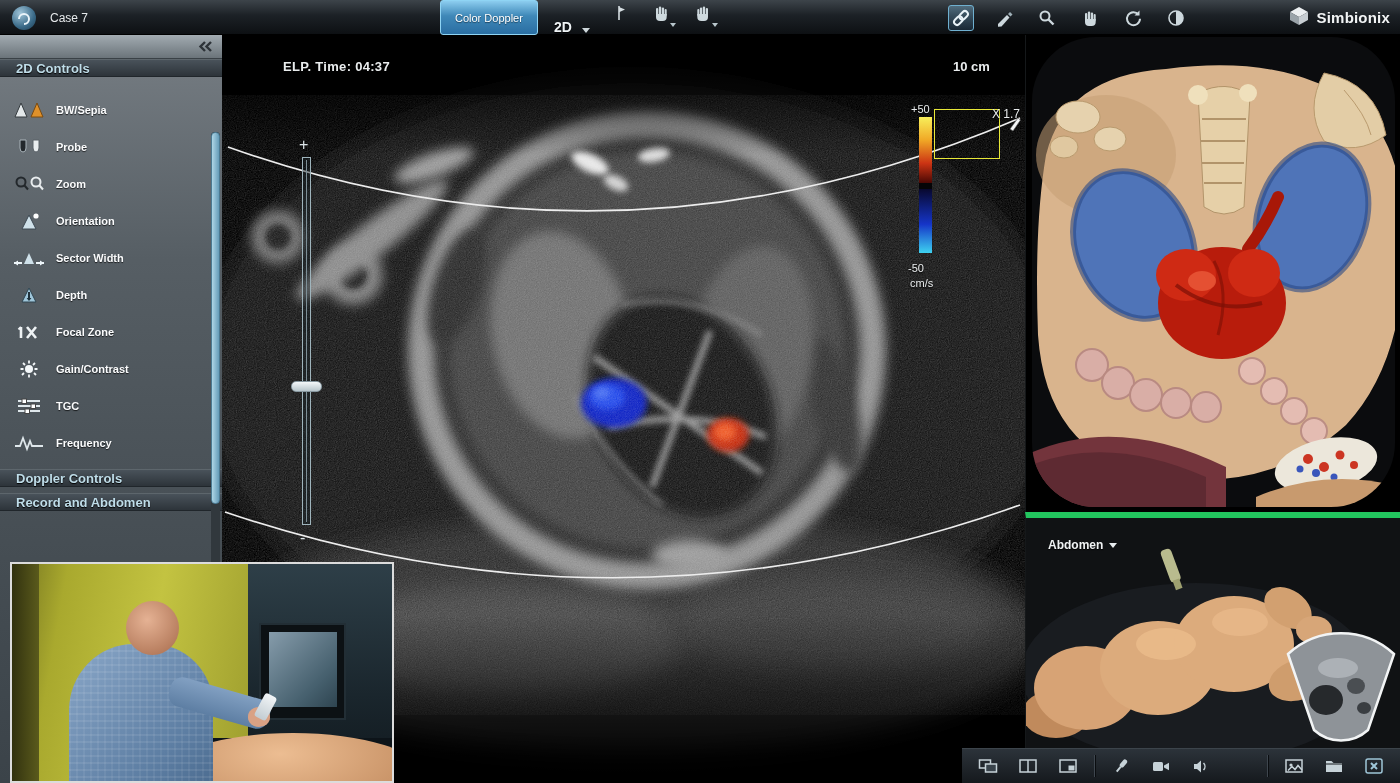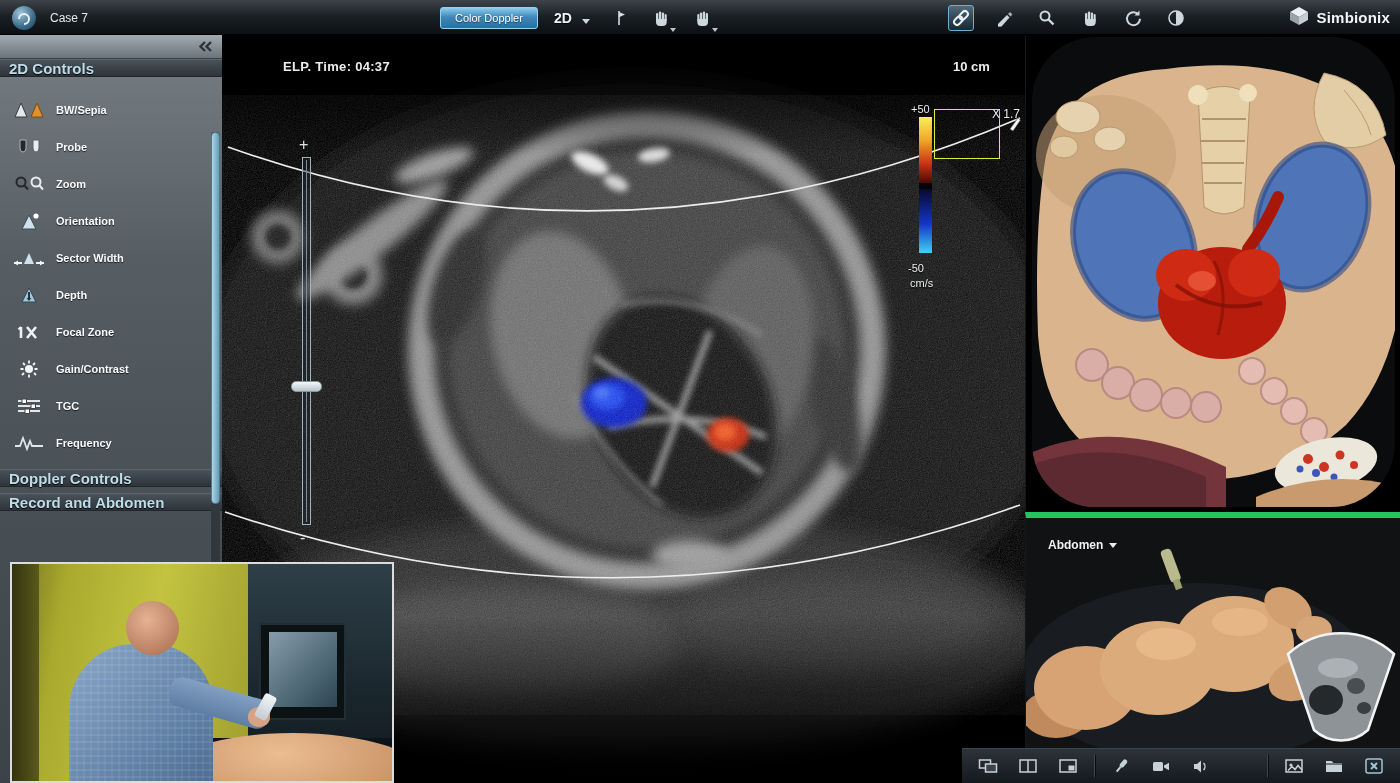--- a/index.html
+++ b/index.html
@@ -9,21 +9,21 @@
 
   
   .topbar { position:absolute; left:0; top:0; width:1400px; height:35px;
             background:linear-gradient(#3d444a,#1c2126 45%,#0d1013);
             border-bottom:1px solid #000; z-index:40;padding-left:36px; }
   .tb-left { position:absolute; left:12px; top:0; height:35px; display:flex; align-items:center; gap:14px; }
   .case-label { color:#e6e9eb; font-size:12px; }
   .app-logo { width:24px; height:24px; border-radius:50%;
               background:radial-gradient(circle at 35% 30%, #9fc4d8, #3a6a88 60%, #1c3a4e);
               display:flex; align-items:center; justify-content:center; }
-  .tb-center { position:absolute; left:440px; top:0; height:35px; display:flex; align-items:center; gap:16px; }
+  .tb-center { position:absolute; left:440px; top:0; height:35px; display:flex; gap:16px; }
   .btn-doppler { font-family:"Liberation Sans",sans-serif; font-size:11px; color:#fff; padding:4px 14px;
                  background:linear-gradient(#8ccdef,#3f88b8 45%,#2a6ea2); border:1px solid #8fd4f4;
                  border-radius:3px; cursor:pointer; text-shadow:0 1px 1px rgba(0,0,0,.5); }
   .btn-2d { display:flex; align-items:flex-end; gap:10px; color:#eef3f5; font-weight:bold; font-size:14px;
             cursor:pointer; text-shadow:0 1px 1px #000; }
   .dd-arrow { width:0; height:0; border-left:4px solid transparent; border-right:4px solid transparent;
               border-top:5px solid #cfd8dc; display:inline-block; margin-bottom:2px; }
   .tbi { width:26px; height:26px; display:flex; align-items:center; justify-content:center;
          color:#cdd8dd; cursor:pointer; position:relative; }
   .tbi.active { border:1px solid #6fb0d0; border-radius:3px;
@@ -33,21 +33,21 @@
   .tb-right { position:absolute; left:948px; top:0; height:35px; display:flex; align-items:center; gap:17px; }
   .tb-brand { position:absolute; right:10px; top:0; height:35px; display:flex; align-items:center; gap:7px; }
   .brand-name { color:#f2f4f5; font-weight:bold; font-size:15px; letter-spacing:.2px; }
 
   
   .sidebar { position:absolute; left:0; top:35px; width:222px; height:748px;
              background:linear-gradient(180deg,#777e84,#565e64 30%,#454d53 70%,#3b4349); z-index:10; }
   .collapse-bar { position:relative; height:24px; background:linear-gradient(#a2abb1,#6b747a);
                   border-bottom:1px solid #3a4146; cursor:pointer; }
   .collapse-bar svg { position:absolute; right:8px; top:5px; }
-  .section-header { height:18px; line-height:18px; padding-left:9px; font-size:15px; font-weight:bold;
+  .section-header { height:18px; line-height:18px; padding-left:16px; font-size:13px; font-weight:bold;
                     color:#bfdde9; background:linear-gradient(#49525a,#2d343a);
                     border-top:1px solid #5d666c; border-bottom:1px solid #20262b;
                     text-shadow:0 1px 1px #000; cursor:pointer; }
   .sb-items { padding-top:14px; padding-bottom:8px; position:relative; }
   .sb-item { height:37px; display:flex; align-items:center; padding-left:10px; gap:8px; cursor:pointer; }
   .sb-item .ic { width:38px; display:flex; justify-content:center; }
   .sb-item .lbl { color:#fbfcfd; font-size:11px; font-weight:bold; text-shadow:0 1px 1px rgba(0,0,0,.7); }
   .sb-scroll { position:absolute; right:2px; top:55px; width:9px; height:442px;
                background:#31383d; border-radius:4px; }
   .sb-scroll .thumb { position:absolute; left:0; top:0; width:9px; height:372px; border-radius:4px;

